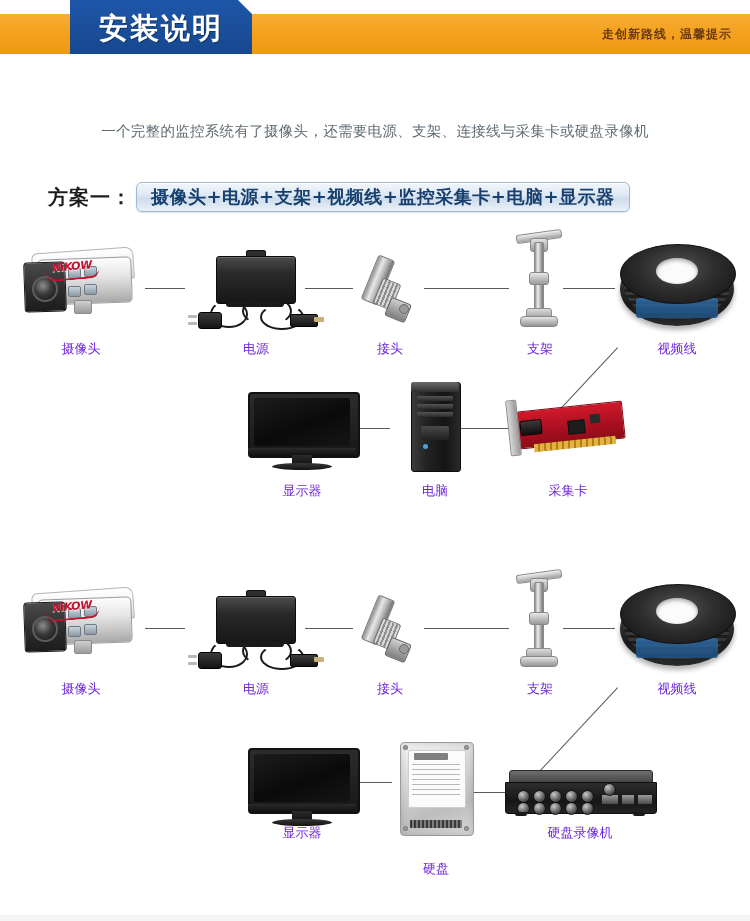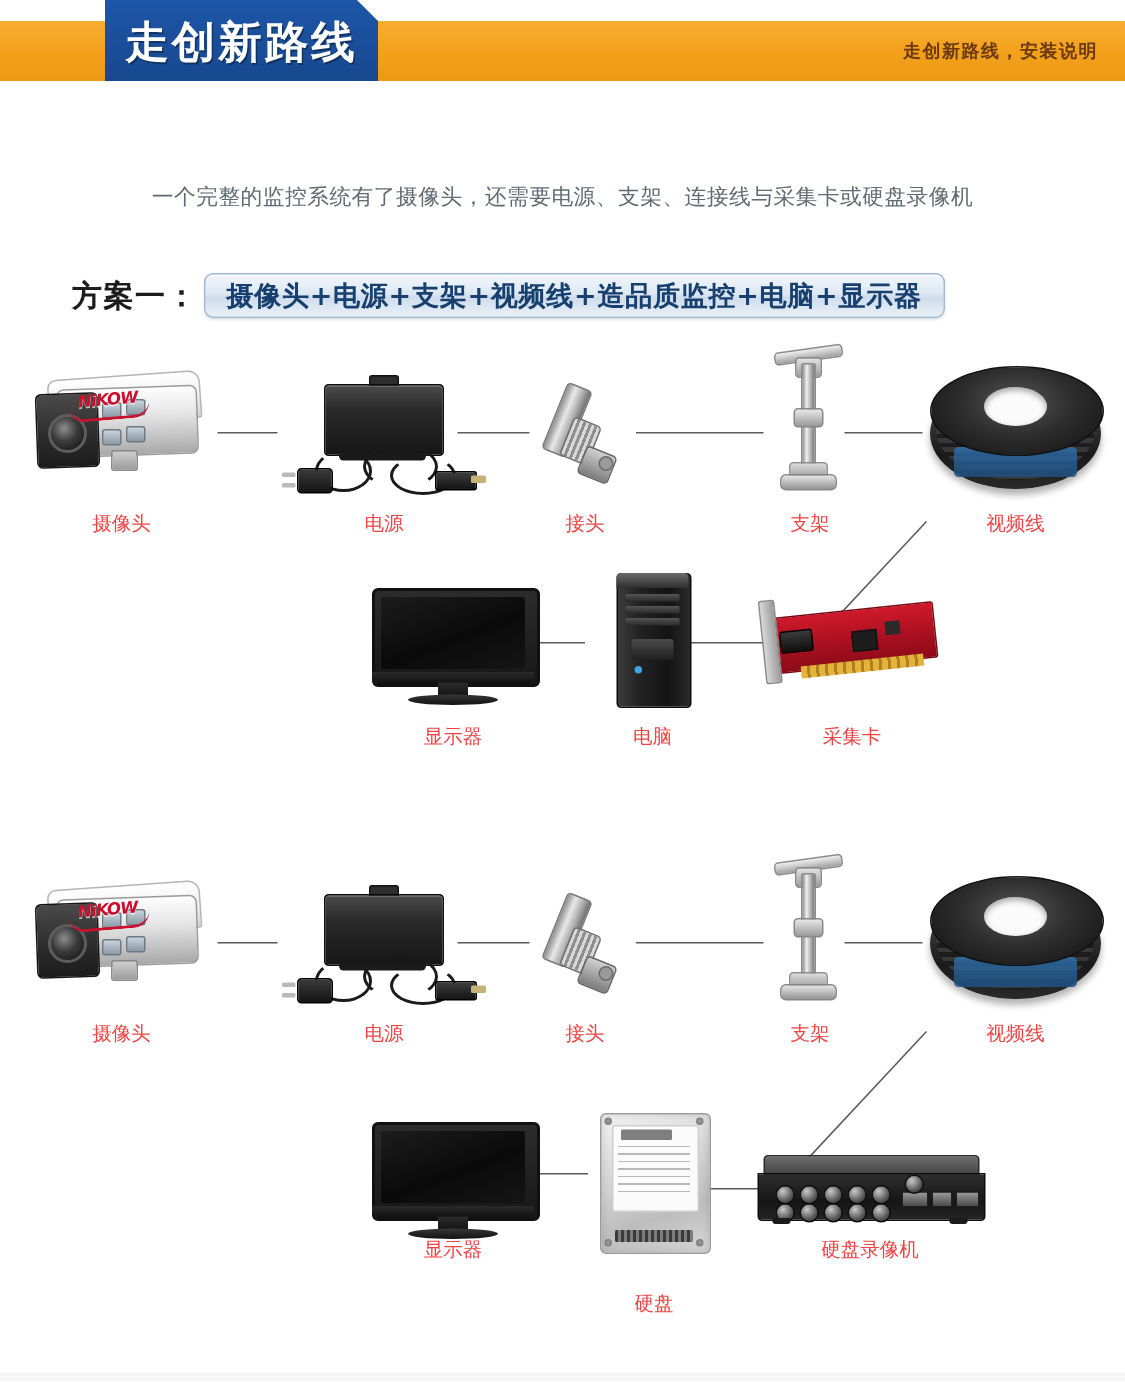--- a/index.html
+++ b/index.html
@@ -41,21 +41,21 @@
      font-family:"DejaVu Sans","Liberation Sans",sans-serif;}
   .plan-pill{margin-left:4px;height:28px;display:flex;align-items:center;padding:0 14px;
      border:1px solid #9fb8d4;border-radius:6px;
      background:linear-gradient(180deg,#f2f6fb 0%,#dde8f4 45%,#cfdcec 55%,#eaf1f8 100%);
      box-shadow:inset 0 1px 0 #ffffff, 0 1px 2px rgba(0,0,0,.12);
      font-size:18px;font-weight:bold;color:#17406e;letter-spacing:.5px;
      font-family:"DejaVu Sans","Liberation Sans",sans-serif;white-space:nowrap;}
 
   
   .item{position:absolute;}
-  .cap{position:absolute;text-align:center;font-size:13px;color:#ef4444;
+  .cap{position:absolute;text-align:center;font-size:13px;color:#6d28d9;
      font-family:"DejaVu Sans","Liberation Sans",sans-serif;white-space:nowrap;}
 
   
   .line{position:absolute;height:1px;background:#5a5a5a;}
   .dline{position:absolute;height:1px;background:#5a5a5a;transform-origin:0 0;}
 
   
   .cam{position:relative;width:118px;height:88px;}
   .cam-body{position:absolute;left:16px;top:26px;width:92px;height:44px;border-radius:5px;
      background:linear-gradient(180deg,#fdfdfd 0%,#e6e6e6 40%,#c3c3c3 75%,#a8a8a8 100%);
@@ -216,28 +216,28 @@
 </style>
 </head>
 <body>
 
 <div class="page">
 
   <div class="header">
     <div class="header-grad"></div>
   </div>
   <div class="ribbon"></div>
-  <div class="ribbon-txt">走创新路线</div>
-  <div class="tagline">走创新路线，安装说明</div>
+  <div class="ribbon-txt">安装说明</div>
+  <div class="tagline">走创新路线，温馨提示</div>
 
   <div class="sub-title">一个完整的监控系统有了摄像头，还需要电源、支架、连接线与采集卡或硬盘录像机</div>
 
   <div class="plan" style="left:48px;top:182px;">
     <span class="plan-name">方案一：</span>
-    <span class="plan-pill">摄像头+电源+支架+视频线+造品质监控+电脑+显示器</span>
+    <span class="plan-pill">摄像头+电源+支架+视频线+监控采集卡+电脑+显示器</span>
   </div>
 
   <div class="line" style="left:145px;top:288px;width:40px;"></div>
   <div class="line" style="left:305px;top:288px;width:48px;"></div>
   <div class="line" style="left:424px;top:288px;width:85px;"></div>
   <div class="line" style="left:563px;top:288px;width:52px;"></div>
 
   <div class="dline" style="left:618px;top:348px;width:120px;transform:rotate(133deg);"></div>
 
   <div class="item" style="left:22px;top:232px;">

